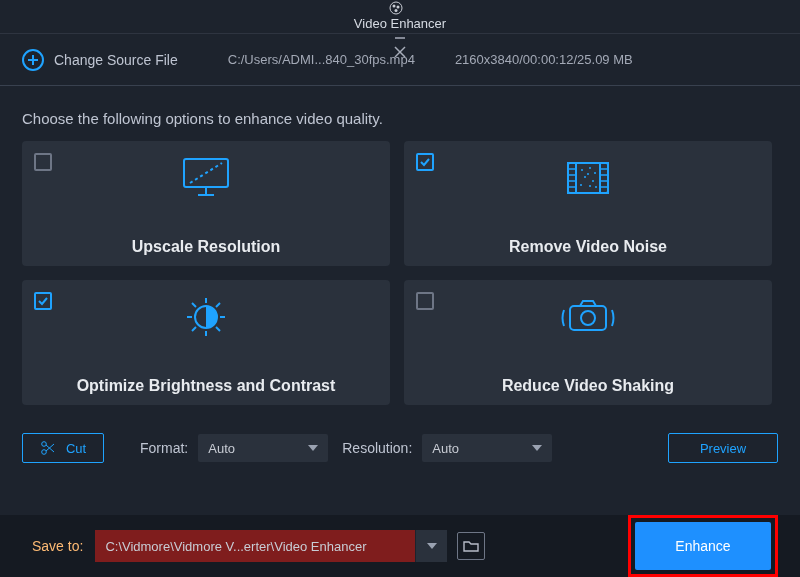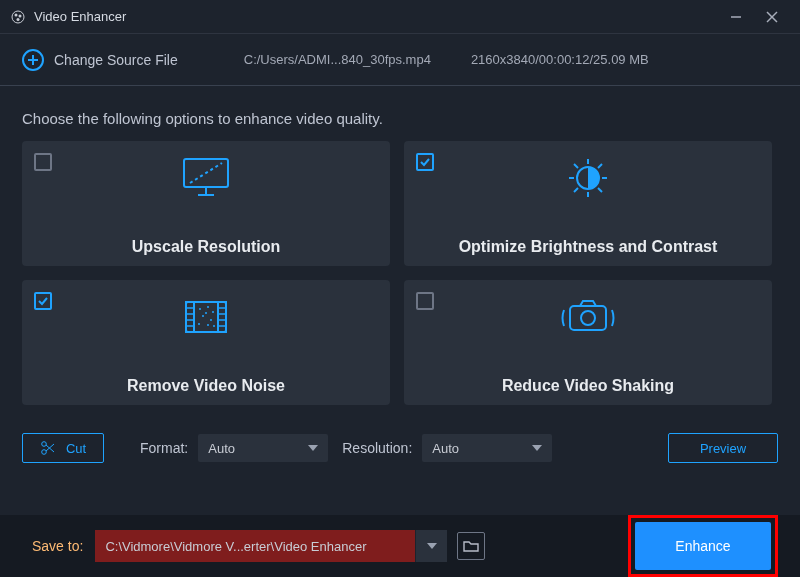--- a/index.html
+++ b/index.html
@@ -1,24 +1,24 @@
 <!DOCTYPE html>
 <html><head>
 <meta charset="utf-8">
 <style>
   * { box-sizing: border-box; margin: 0; padding: 0; font-family: "Segoe UI", Arial, sans-serif; }
   body { background: #1d232d; width: 800px; height: 577px; overflow: hidden; color: #c8ccd4; }
-  .titlebar { display:flex; align-items:center; height:34px; padding:0 10px; background:#1d232d; border-bottom:1px solid #2e3440;}
+  .titlebar { display:flex; align-items:center; height:34px; padding:0 10px; background:#1d232d; border-bottom:1px solid #2e3440;flex-direction:column;}
   .titlebar .app-icon{ width:16px;height:16px; margin-right:8px; }
   .titlebar .title{ font-size:13px; color:#d6dbe3; flex:0 0 auto; }
   .titlebar .spacer{ flex:1; }
   .winbtn{ width:36px; height:28px; display:flex; align-items:center; justify-content:center; cursor:pointer;}
   .winbtn svg{stroke:#a7adba;}
   .srcbar{ display:flex; align-items:center; height:52px; padding:0 22px; border-bottom:1px solid #39414f;}
-  .change-src{ display:flex; align-items:center; cursor:pointer; margin-right:66px;}
+  .change-src{ display:flex; align-items:center; cursor:pointer; margin-right:50px;}
   .plus-circ{ width:22px;height:22px; border:2px solid #1fa3ff; border-radius:50%; display:flex;align-items:center;justify-content:center;margin-right:10px;}
   .plus-circ svg{stroke:#1fa3ff;}
   .change-src span{ color:#bfc5d2; font-size:14px;}
   .fileinfo{ color:#a3a9b6; font-size:13px; margin-right:40px;}
   .prompt{ padding:24px 22px 14px; font-size:15px; color:#bfc5d2;}
   .cards{ display:flex; flex-wrap:wrap; gap:14px; padding:0 22px;}
   .card{ width:368px; height:125px; background:#2a313c; border-radius:4px; position:relative; display:flex; flex-direction:column; align-items:center; justify-content:center; cursor:pointer;gap:24px;}
   .card .chk{ position:absolute; top:12px; left:12px; width:18px;height:18px; border:2px solid #6e7686; border-radius:2px; display:flex;align-items:center;justify-content:center;}
   .card .chk.checked{ border-color:#1fa3ff;}
   .card .chk.checked svg{ display:block;}
@@ -101,45 +101,20 @@
   </div>
 
   <div class="card">
     <span class="chk checked">
         <svg width="12" height="12">
           <polyline points="2,6 5,9 10,3" fill="none" stroke-width="2"></polyline>
         </svg>
       </span>
     <span class="ic">
       <svg width="56" height="46" viewBox="0 0 56 46">
-          <circle cx="28" cy="23" r="11" fill="none" stroke="#1fa3ff" stroke-width="2"></circle>
-          <path d="M28 12 A11 11 0 0 1 28 34 Z" fill="#1fa3ff"></path>
-          <g stroke="#1fa3ff" stroke-width="2">
-            <line x1="28" y1="4" x2="28" y2="9"></line>
-            <line x1="28" y1="37" x2="28" y2="42"></line>
-            <line x1="9" y1="23" x2="14" y2="23"></line>
-            <line x1="42" y1="23" x2="47" y2="23"></line>
-            <line x1="14" y1="9" x2="18" y2="13"></line>
-            <line x1="38" y1="33" x2="42" y2="37"></line>
-            <line x1="14" y1="37" x2="18" y2="33"></line>
-            <line x1="38" y1="13" x2="42" y2="9"></line>
-          </g>
-        </svg>
-    </span>
-    <span class="lbl">Optimize Brightness and Contrast</span>
-  </div>
-
-  <div class="card">
-    <span class="chk checked">
-        <svg width="12" height="12">
-          <polyline points="2,6 5,9 10,3" fill="none" stroke-width="2"></polyline>
-        </svg>
-      </span>
-    <span class="ic">
-      <svg width="56" height="46" viewBox="0 0 56 46">
           <rect x="8" y="8" width="40" height="30" rx="2" fill="none" stroke="#1fa3ff" stroke-width="2"></rect>
           <rect x="8" y="8" width="8" height="30" fill="none" stroke="#1fa3ff" stroke-width="2"></rect>
           <rect x="40" y="8" width="8" height="30" fill="none" stroke="#1fa3ff" stroke-width="2"></rect>
           <g stroke="#1fa3ff" stroke-width="1.5">
             <line x1="8" y1="14" x2="16" y2="14"></line>
             <line x1="8" y1="20" x2="16" y2="20"></line>
             <line x1="8" y1="26" x2="16" y2="26"></line>
             <line x1="8" y1="32" x2="16" y2="32"></line>
             <line x1="40" y1="14" x2="48" y2="14"></line>
             <line x1="40" y1="20" x2="48" y2="20"></line>
@@ -156,20 +131,45 @@
             <circle cx="36" cy="32" r="1"></circle>
             <circle cx="28" cy="19" r="1"></circle>
             <circle cx="30" cy="31" r="1"></circle>
           </g>
         </svg>
     </span>
     <span class="lbl">Remove Video Noise</span>
   </div>
 
   <div class="card">
+    <span class="chk checked">
+        <svg width="12" height="12">
+          <polyline points="2,6 5,9 10,3" fill="none" stroke-width="2"></polyline>
+        </svg>
+      </span>
+    <span class="ic">
+      <svg width="56" height="46" viewBox="0 0 56 46">
+          <circle cx="28" cy="23" r="11" fill="none" stroke="#1fa3ff" stroke-width="2"></circle>
+          <path d="M28 12 A11 11 0 0 1 28 34 Z" fill="#1fa3ff"></path>
+          <g stroke="#1fa3ff" stroke-width="2">
+            <line x1="28" y1="4" x2="28" y2="9"></line>
+            <line x1="28" y1="37" x2="28" y2="42"></line>
+            <line x1="9" y1="23" x2="14" y2="23"></line>
+            <line x1="42" y1="23" x2="47" y2="23"></line>
+            <line x1="14" y1="9" x2="18" y2="13"></line>
+            <line x1="38" y1="33" x2="42" y2="37"></line>
+            <line x1="14" y1="37" x2="18" y2="33"></line>
+            <line x1="38" y1="13" x2="42" y2="9"></line>
+          </g>
+        </svg>
+    </span>
+    <span class="lbl">Optimize Brightness and Contrast</span>
+  </div>
+
+  <div class="card">
     <span class="chk"></span>
     <span class="ic">
       <svg width="60" height="46" viewBox="0 0 60 46">
           <rect x="12" y="12" width="36" height="24" rx="4" fill="none" stroke="#1fa3ff" stroke-width="2"></rect>
           <path d="M22 12 L25 7 L35 7 L38 12" fill="none" stroke="#1fa3ff" stroke-width="2"></path>
           <circle cx="30" cy="24" r="7" fill="none" stroke="#1fa3ff" stroke-width="2"></circle>
           <path d="M6 16 Q3 24 6 32" fill="none" stroke="#1fa3ff" stroke-width="2"></path>
           <path d="M54 16 Q57 24 54 32" fill="none" stroke="#1fa3ff" stroke-width="2"></path>
         </svg>
     </span>

